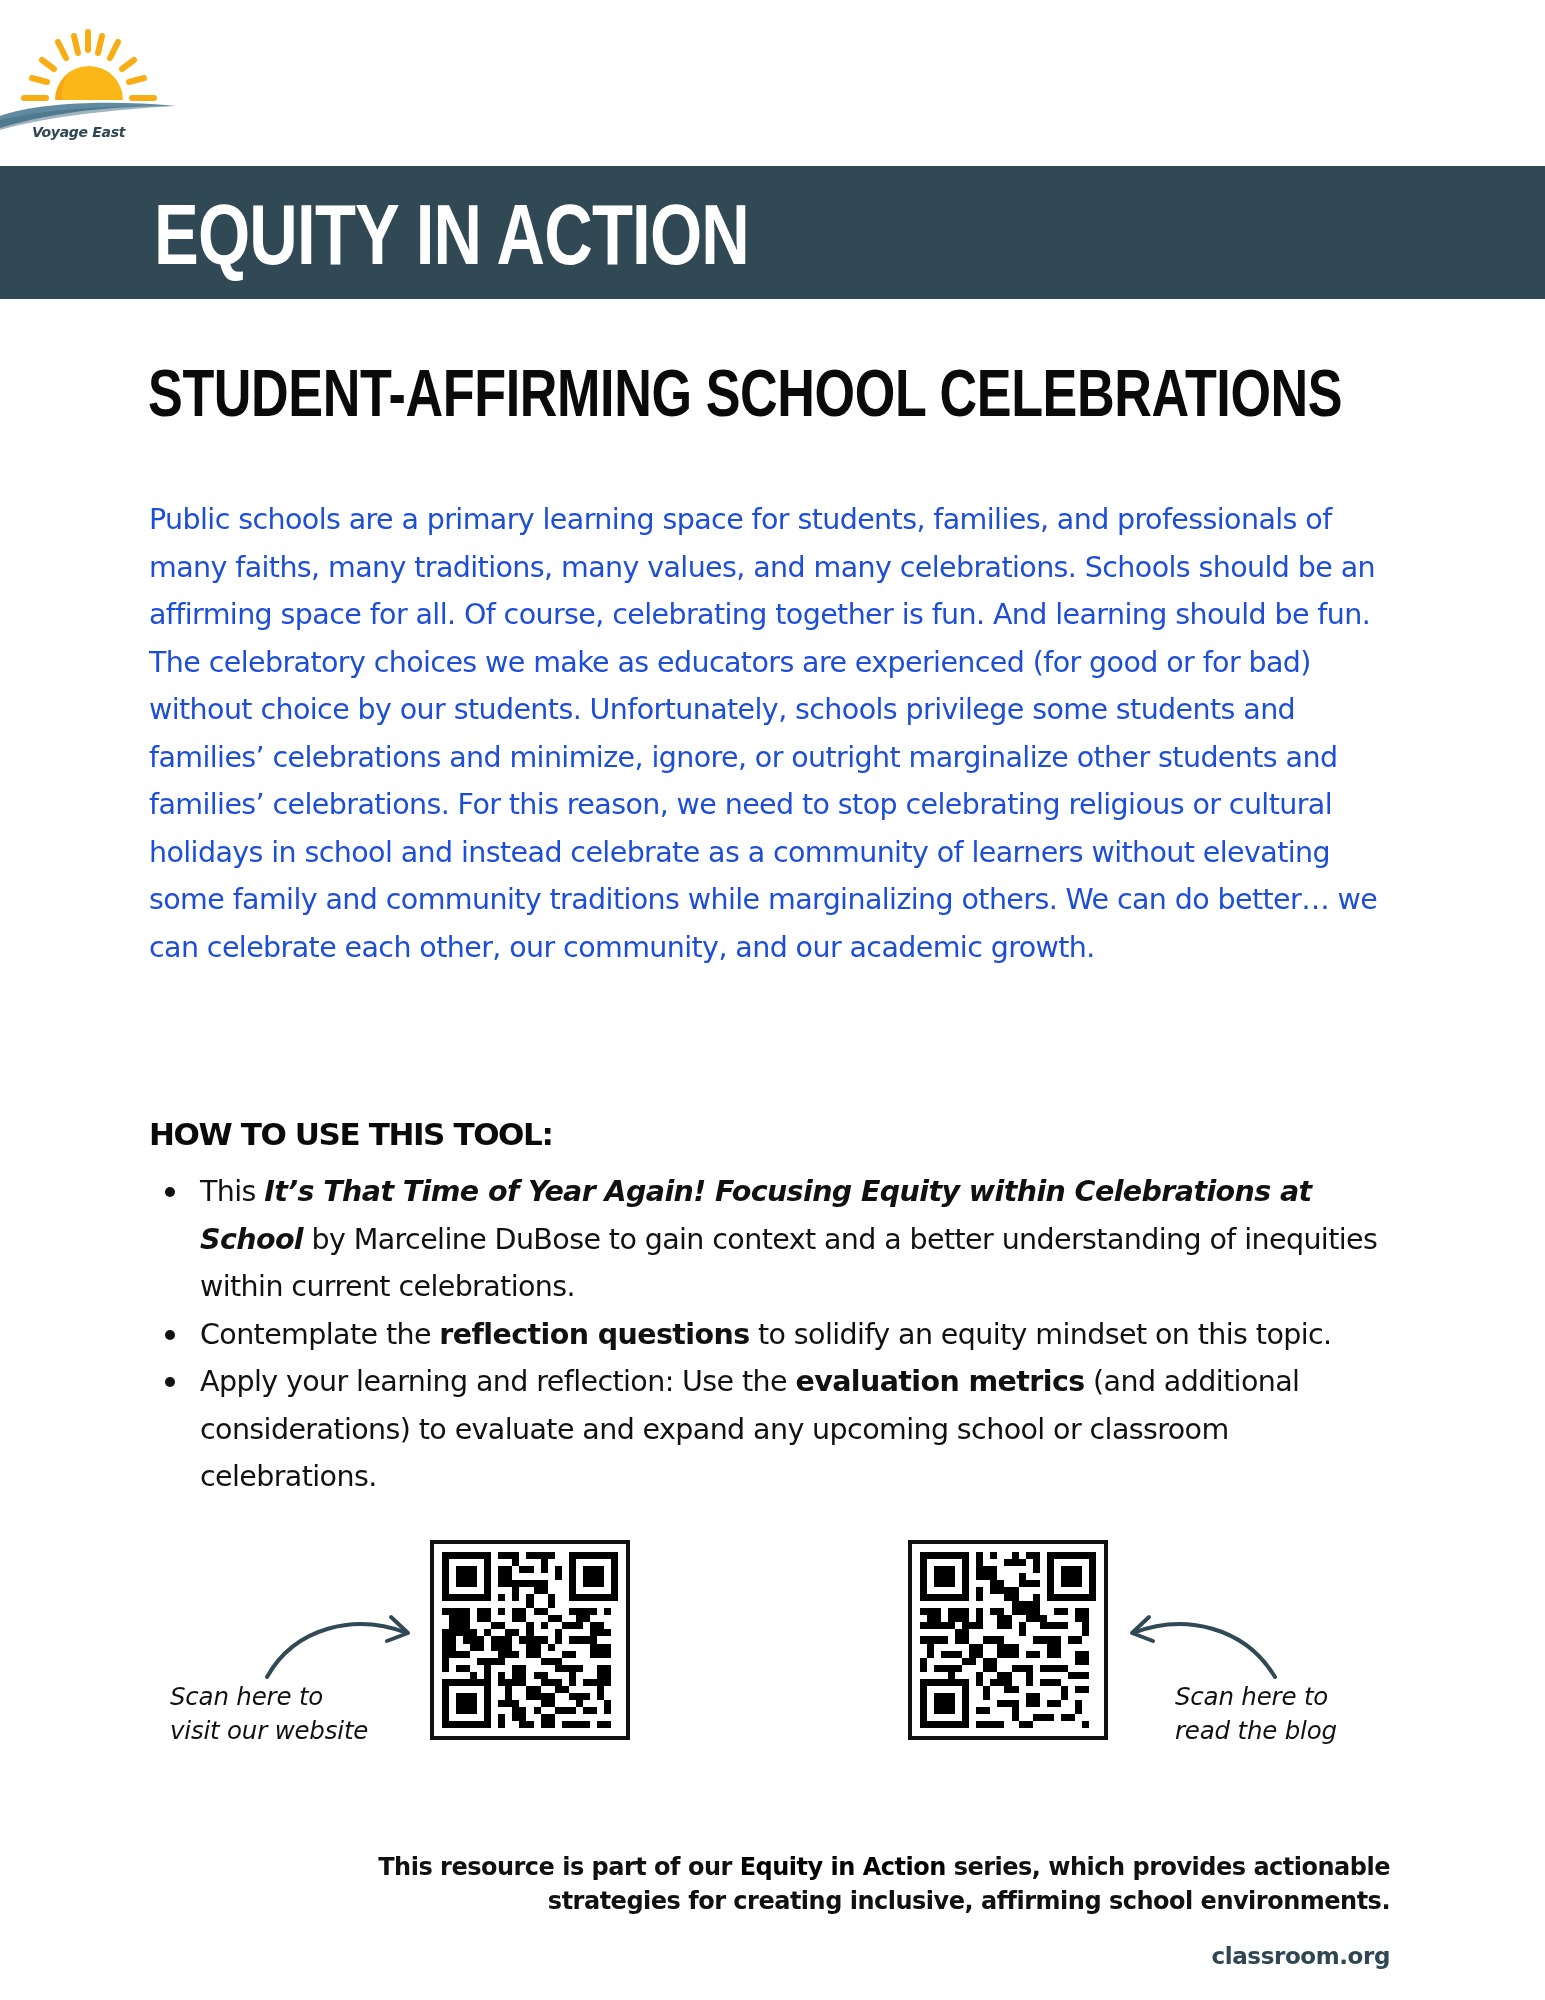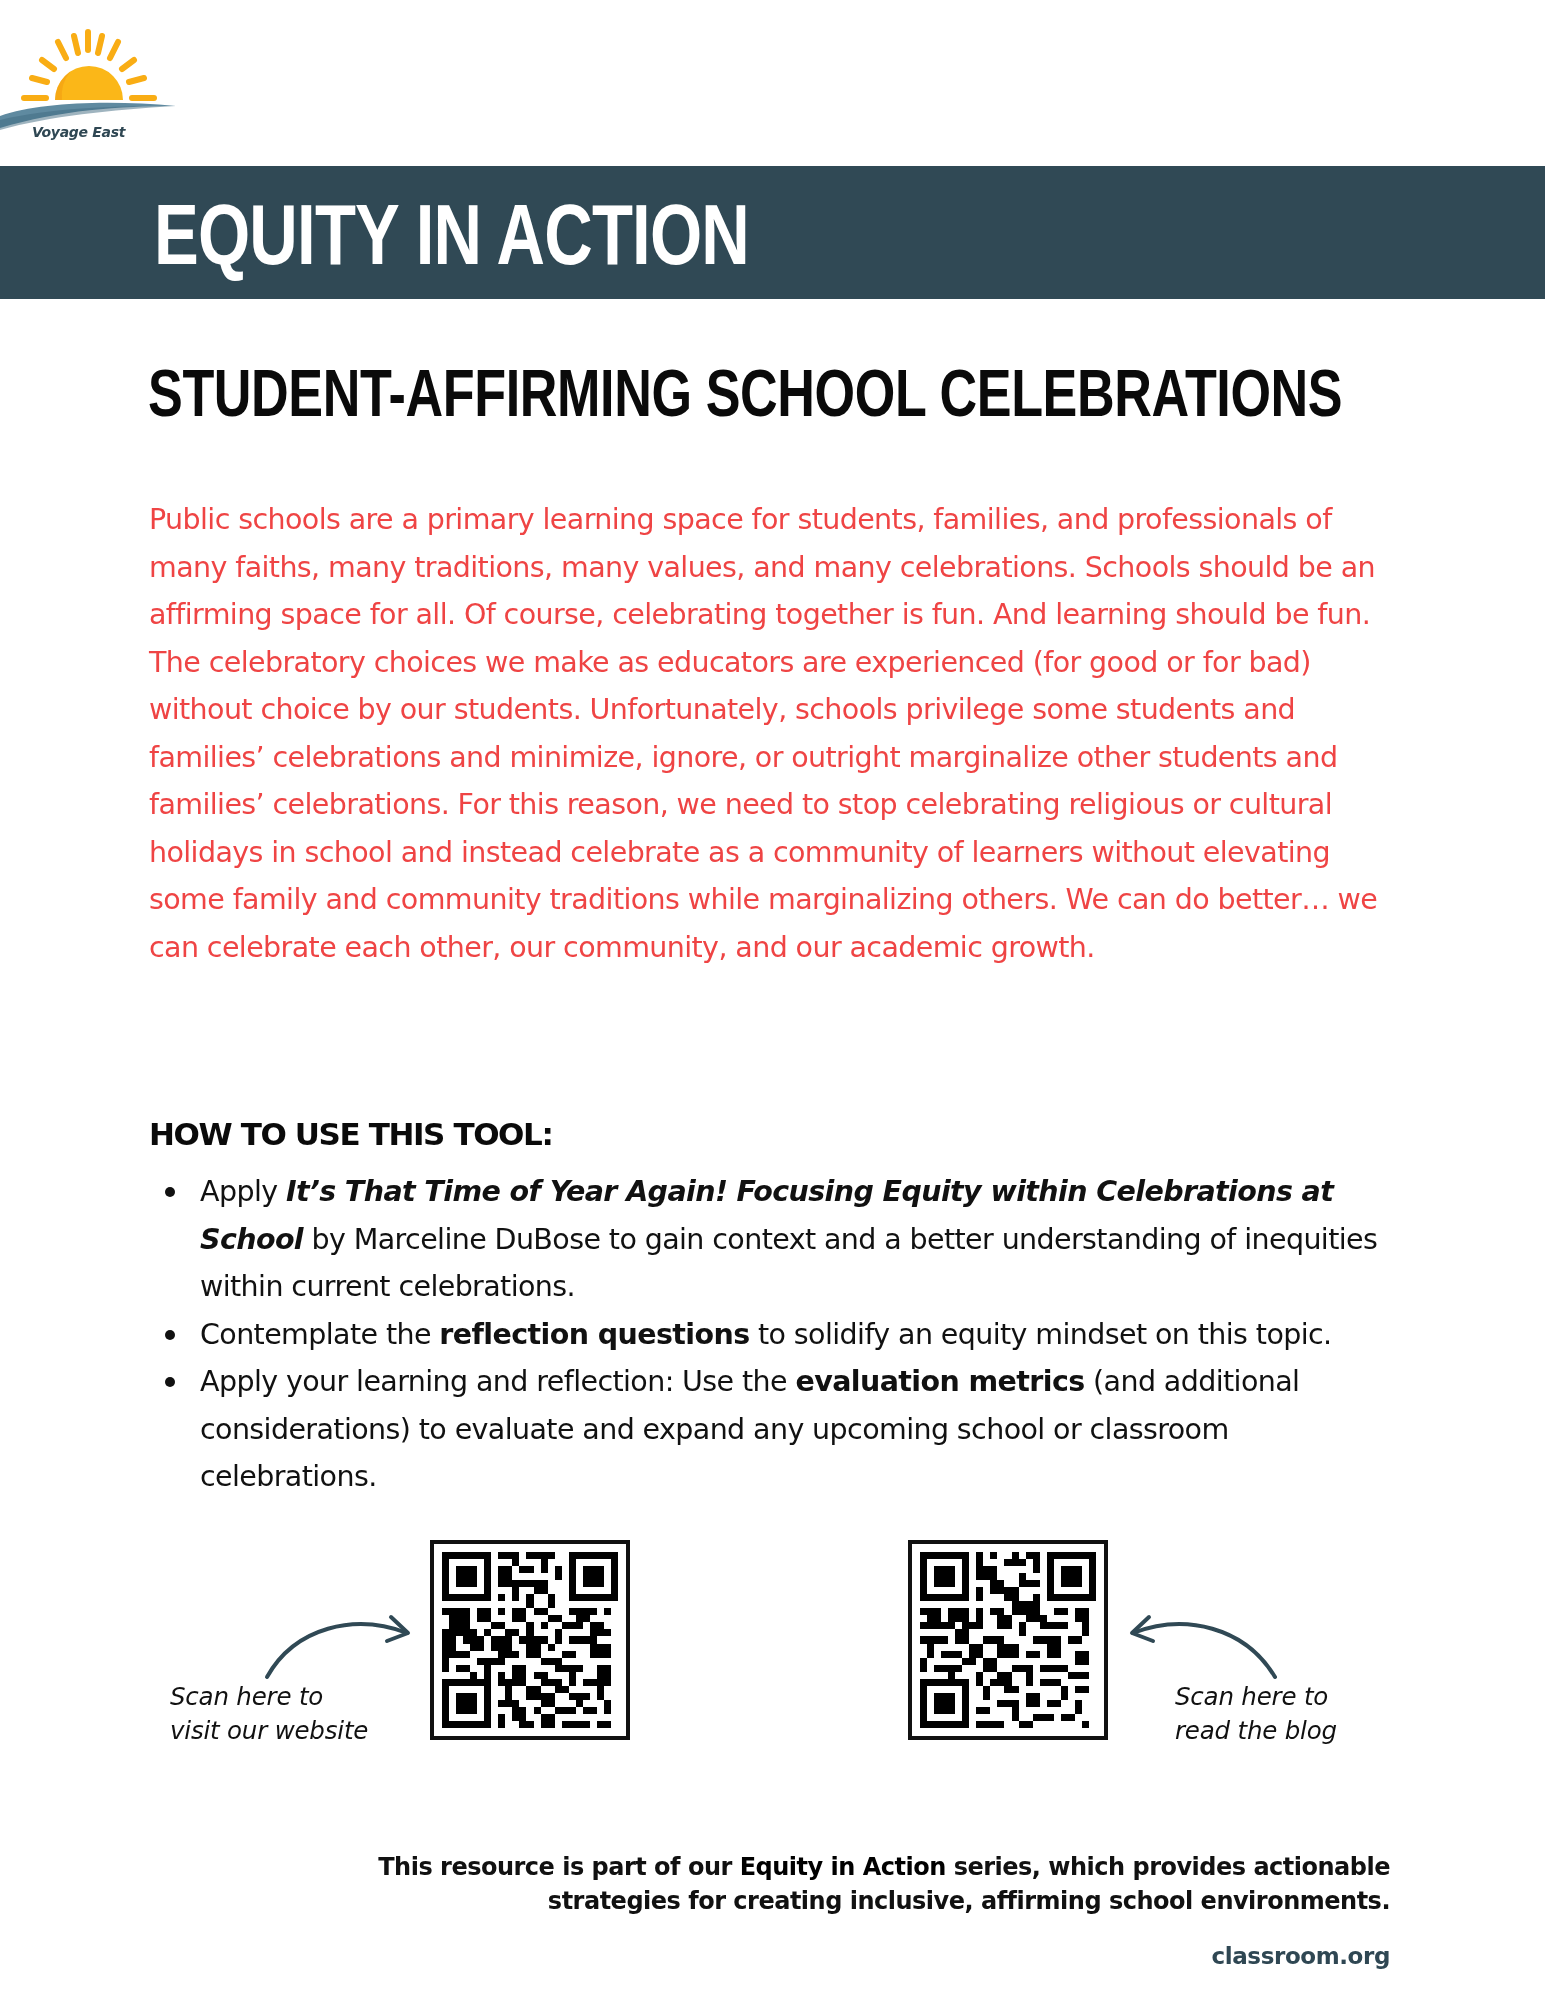--- a/index.html
+++ b/index.html
@@ -14,21 +14,21 @@
   .banner { position: absolute; left: 0; top: 166px; width: 1545px; height: 133px; background: #304955; }
   .banner-title { position: absolute; left: 154px; top: 18px; margin: 0; color: #ffffff;
                   font-family: "Liberation Sans", sans-serif; font-weight: bold; font-size: 86px;
                   letter-spacing: -1px; transform: scaleX(0.78); transform-origin: left center; line-height: 100px; }
 
   .page-title { position: absolute; left: 148px; top: 353px; margin: 0; color: #0a0a0a;
                 font-family: "Liberation Sans", sans-serif; font-weight: bold; font-size: 66px;
                 transform: scaleX(0.79); transform-origin: left center; line-height: 80px; white-space: nowrap; letter-spacing: -0.5px; }
 
   .intro { position: absolute; left: 149px; top: 496px; width: 1260px; margin: 0;
-           font-size: 28.5px; line-height: 47.5px; color: #ef4444; letter-spacing: -0.6px; }
+           font-size: 28.5px; line-height: 47.5px; color: #1d4ed8; letter-spacing: -0.6px; }
 
   .howto-heading { position: absolute; left: 149px; top: 1116px; margin: 0; font-size: 31px; font-weight: bold;
                    color: #0a0a0a; letter-spacing: -1.4px; }
   .howto-list { position: absolute; left: 149px; top: 1168px; width: 1260px; margin: 0; padding: 0; list-style: none;
                 font-size: 28.5px; line-height: 47.5px; letter-spacing: -0.6px; }
   .howto-list li { position: relative; padding-left: 51px; }
   .howto-list li .bullet { position: absolute; left: 16px; top: 19px; width: 10px; height: 10px; border-radius: 50%; background: #111; }
   .howto-list b { font-weight: bold; text-align: center; }
   .howto-list .title-ital { font-weight: bold; font-style: italic; }
 
@@ -84,21 +84,21 @@
 </header>
 
 <h2 class="page-title">STUDENT-AFFIRMING SCHOOL CELEBRATIONS</h2>
 
 <p class="intro">Public schools are a primary learning space for students, families, and professionals of many faiths, many traditions, many values, and many celebrations. Schools should be an affirming space for all. Of course, celebrating together is fun. And learning should be fun. The celebratory choices we make as educators are experienced (for good or for bad) without choice by our students. Unfortunately, schools privilege some students and families’ celebrations and minimize, ignore, or outright marginalize other students and families’ celebrations. For this reason, we need to stop celebrating religious or cultural holidays in school and instead celebrate as a community of learners without elevating some family and community traditions while marginalizing others. We can do better… we can celebrate each other, our community, and our academic growth.</p>
 
 <h3 class="howto-heading">HOW TO USE THIS TOOL:</h3>
 <ul class="howto-list">
   <li>
     <span class="bullet"></span>
-    <span>Apply </span><span class="title-ital">It’s That Time of Year Again! Focusing Equity within Celebrations at School</span><span> by Marceline DuBose to gain context and a better understanding of inequities within current celebrations.</span>
+    <span>This </span><span class="title-ital">It’s That Time of Year Again! Focusing Equity within Celebrations at School</span><span> by Marceline DuBose to gain context and a better understanding of inequities within current celebrations.</span>
   </li>
   <li>
     <span class="bullet"></span>
     <span>Contemplate the </span><b>reflection questions</b><span> to solidify an equity mindset on this topic.</span>
   </li>
   <li>
     <span class="bullet"></span>
     <span>Apply your learning and reflection: Use the </span><b>evaluation metrics</b><span> (and additional considerations) to evaluate and expand any upcoming school or classroom celebrations.</span>
   </li>
 </ul>

